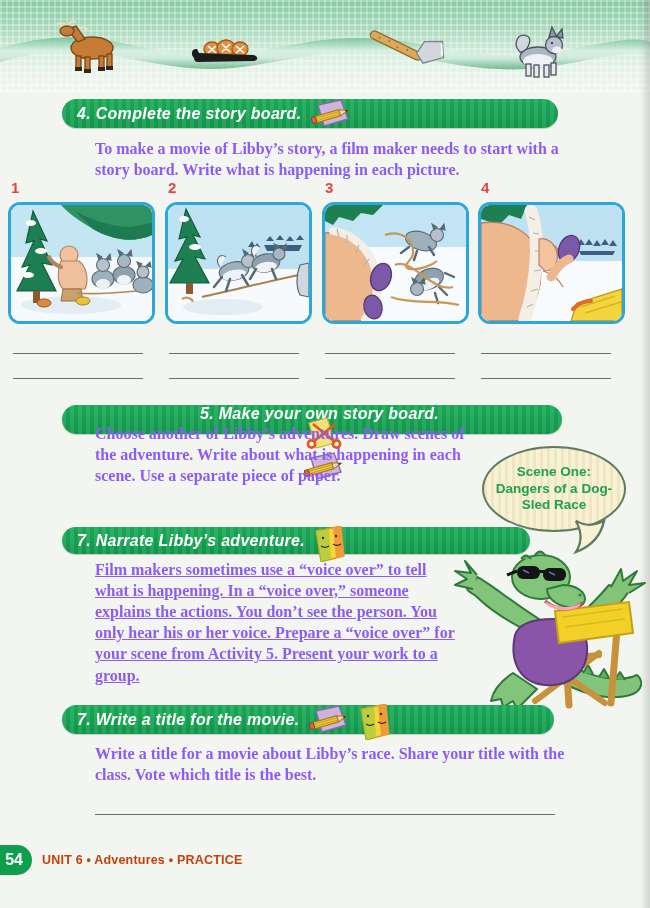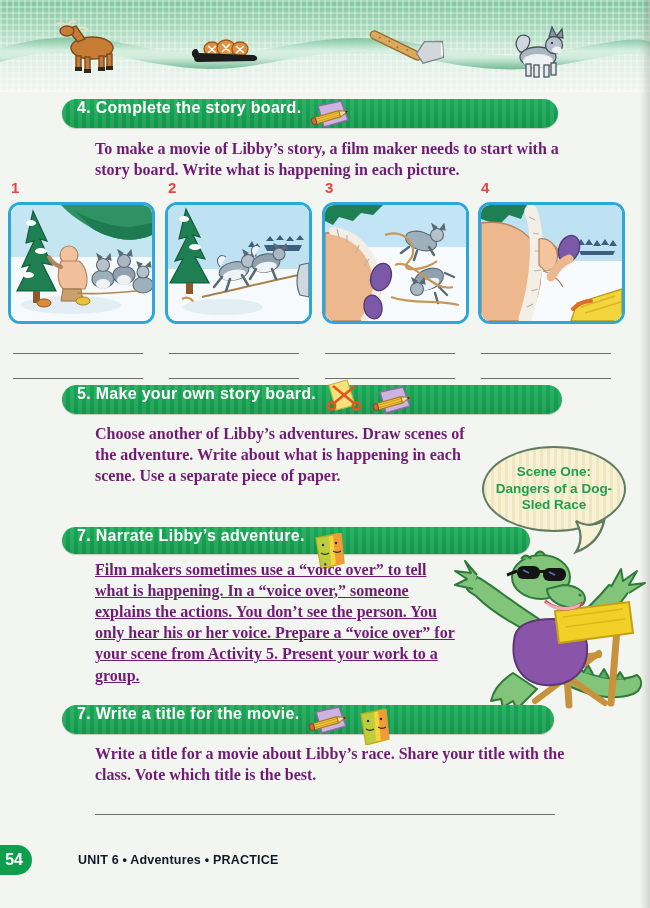--- a/index.html
+++ b/index.html
@@ -16,31 +16,32 @@
       repeating-linear-gradient(0deg, rgba(255,255,255,.28) 0 2px, rgba(255,255,255,0) 2px 6px),
       linear-gradient(180deg,#84c9a0 0%,#a7d9bb 30%,#dcefe2 62%,#f3f5f1 100%);
   }
   #banner svg{position:absolute;left:0;top:0;}
   
   .bar{
     position:absolute;height:29px;border-radius:15px;
     background:
       repeating-linear-gradient(90deg, rgba(255,255,255,.10) 0 4px, rgba(255,255,255,0) 4px 8px),
       linear-gradient(180deg,#18a856 0%,#0f9649 100%);
-    display:flex;padding-left:15px;box-sizing:border-box;
+    display:flex;align-items:center;padding-left:15px;box-sizing:border-box;
     box-shadow:0 1px 1px rgba(0,0,0,.18);
+    font-style:italic;
   }
   .bar-title{
     color:#ffffff;font-weight:700;font-size:16px;letter-spacing:.3px;white-space:nowrap;
   }
   .bar-icon{margin-left:9px;flex:0 0 auto;}
   
   .para{
     position:absolute;font-family:"Liberation Serif",serif;font-weight:700;
-    color:#701a75;font-size:16px;line-height:1.32;
+    color:#8b5cf6;font-size:16px;line-height:1.32;
   }
   
   .frame-num{
     position:absolute;color:#e1473e;font-weight:700;font-size:15px;
   }
   .frame{
     position:absolute;width:147px;height:122px;border:3px solid #2ba7db;
     border-radius:12px;background:#ffffff;overflow:hidden;box-sizing:border-box;
   }
   .frame svg{display:block;}
@@ -56,21 +57,21 @@
   }
   #bubble .btxt{color:#22a04e;font-weight:700;font-size:13.5px;line-height:1.25;}
   #bubble-tail{position:absolute;left:570px;top:519px;}
   
   #page-num{
     position:absolute;left:-16px;top:845px;width:48px;height:30px;border-radius:15px;
     background:#0f9d4e;color:#fff;font-weight:700;font-size:16px;
     display:flex;align-items:center;justify-content:flex-end;padding-right:9px;box-sizing:border-box;
   }
   #footer-text{
-    position:absolute;left:42px;top:853px;color:#0f172a;font-weight:700;font-size:12.5px;letter-spacing:.2px;margin-left:36px;
+    position:absolute;left:42px;top:853px;color:#c2410c;font-weight:700;font-size:12.5px;letter-spacing:.2px;
   }
   
   #edge-shadow{position:absolute;right:0;top:0;width:10px;height:908px;
     background:linear-gradient(90deg,rgba(0,0,0,0),rgba(90,90,88,.22));}
 </style>
 </head>
 <body>
 
 <div id="page">
 
@@ -288,21 +289,21 @@
 
   <div class="ansline" style="left:13px;top:353px;width:130px;"></div>
   <div class="ansline" style="left:169px;top:353px;width:130px;"></div>
   <div class="ansline" style="left:325px;top:353px;width:130px;"></div>
   <div class="ansline" style="left:481px;top:353px;width:130px;"></div>
   <div class="ansline" style="left:13px;top:378px;width:130px;"></div>
   <div class="ansline" style="left:169px;top:378px;width:130px;"></div>
   <div class="ansline" style="left:325px;top:378px;width:130px;"></div>
   <div class="ansline" style="left:481px;top:378px;width:130px;"></div>
 
-  <div class="bar" style="left:62px;top:385px;width:500px;">
+  <div class="bar" style="left:62px;top:405px;width:500px;flex-direction:column;">
     <span class="bar-title">5. Make your own story board.</span>
     <svg class="bar-icon" width="38" height="34" viewBox="0 0 38 34" style="margin-top:-6px;">
       <polygon points="4,6 22,1 30,26 11,31" fill="#f5e27a" stroke="#cdb445" stroke-width="1.2"></polygon>
       <g stroke="#e2571f" stroke-width="2.6" fill="none">
         <path d="M8,7 L30,25"></path>
           <path d="M30,7 L8,25"></path>
         <circle cx="6.5" cy="27" r="3.6"></circle>
           <circle cx="31.5" cy="27" r="3.6"></circle>
       </g>
     </svg>

